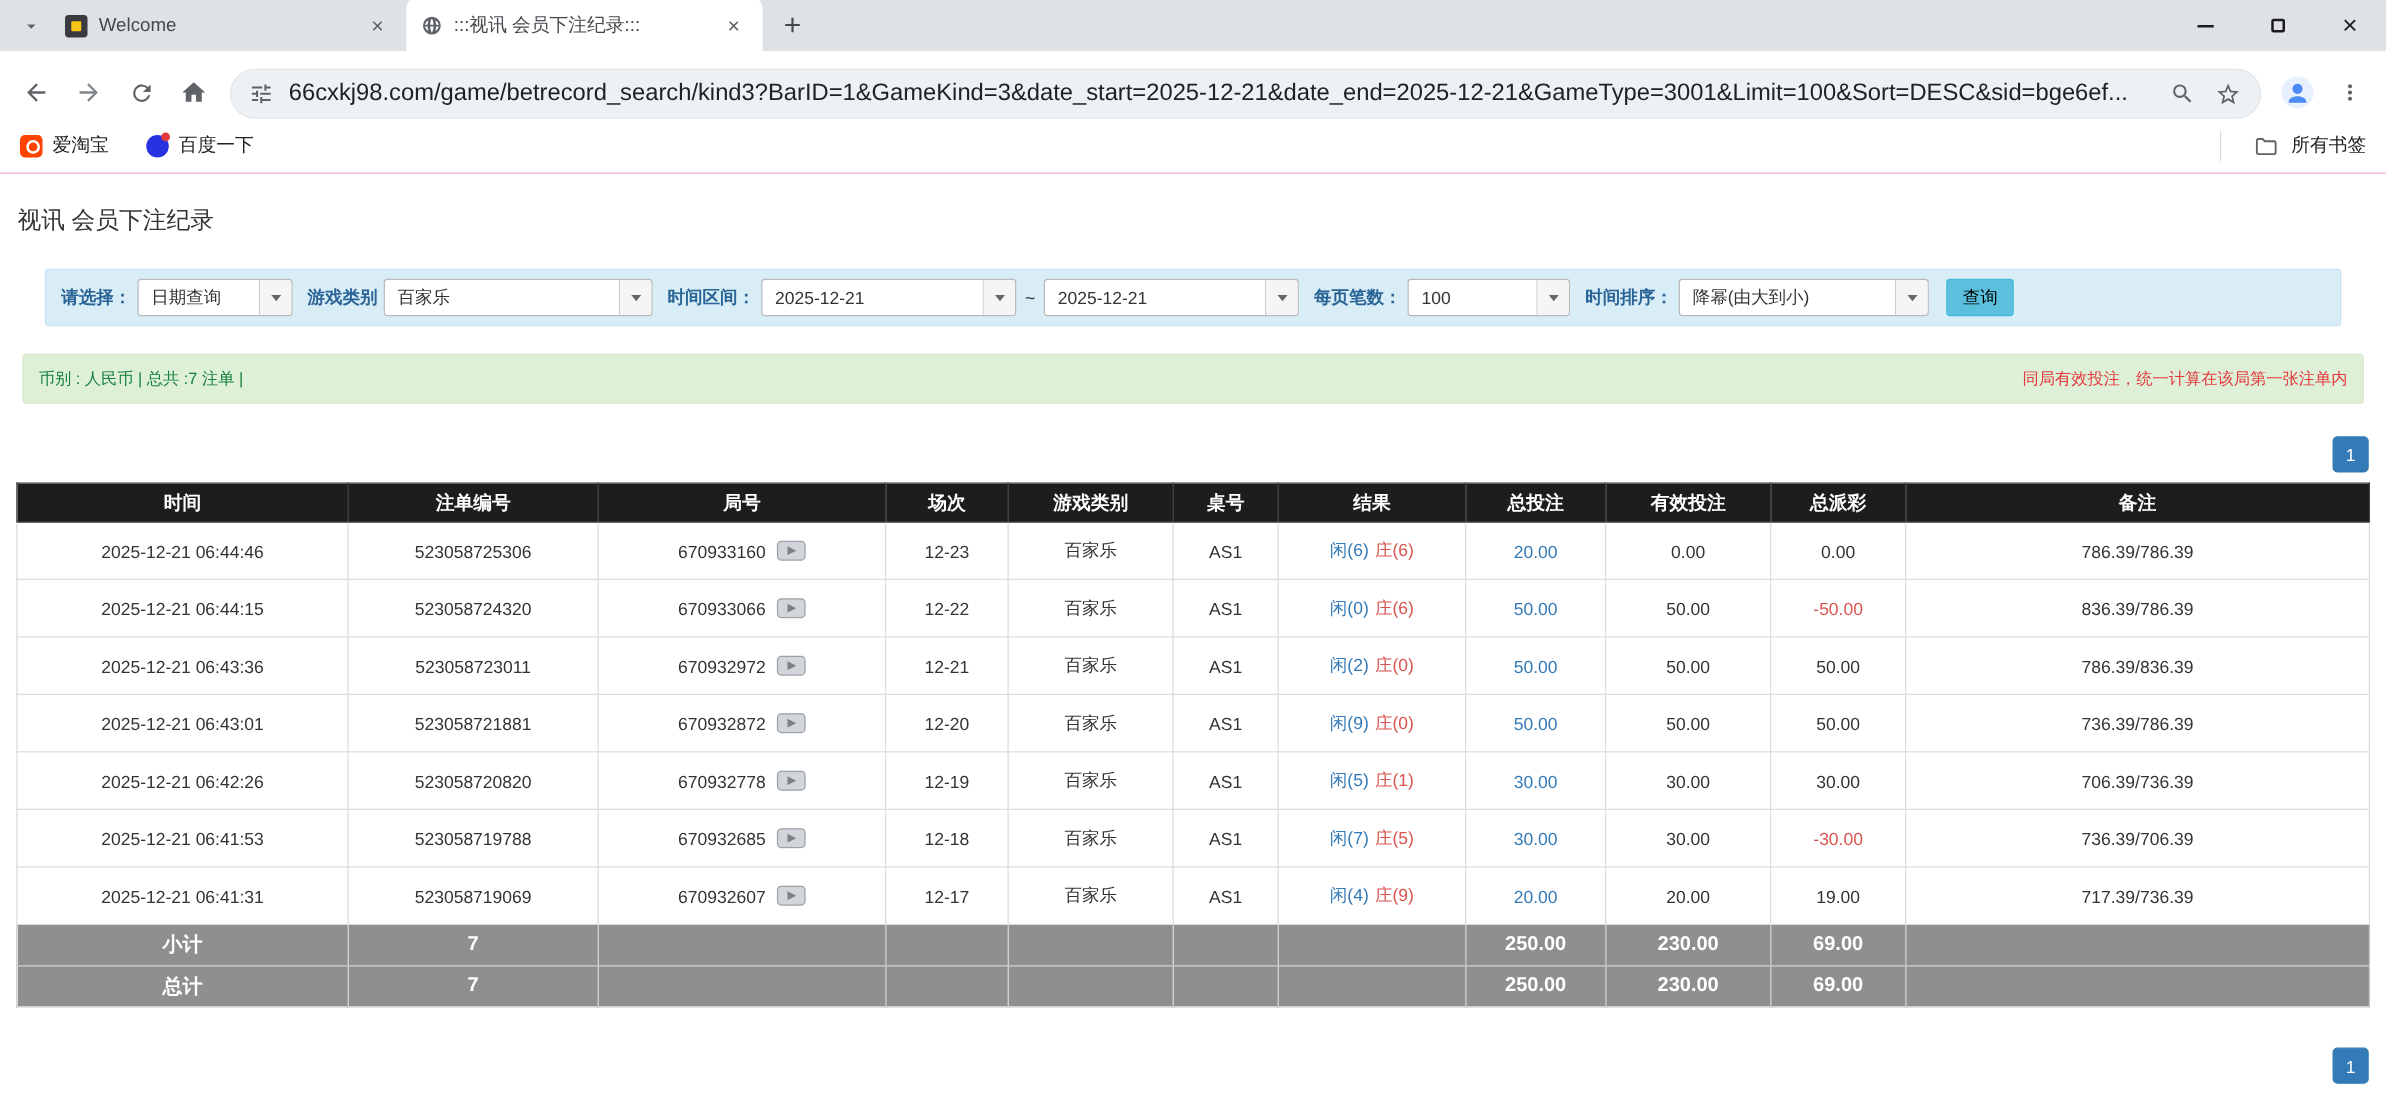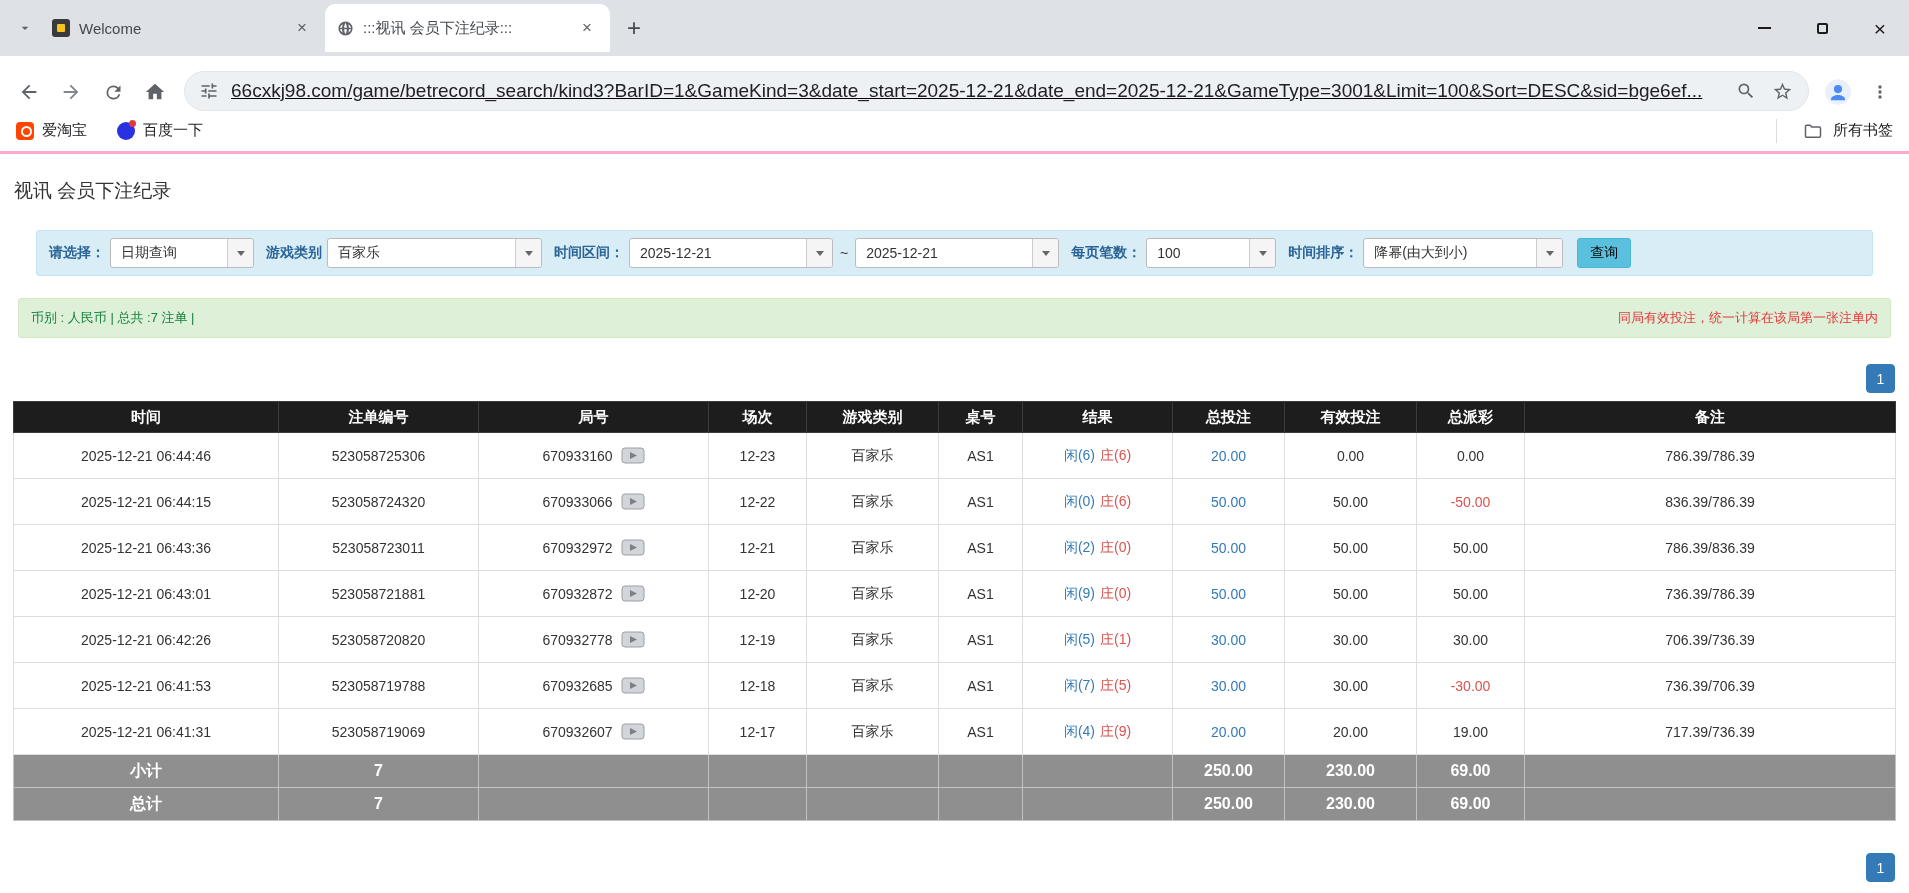--- a/index.html
+++ b/index.html
@@ -1,49 +1,49 @@
 <!DOCTYPE html>
 <html><head>
 <meta charset="utf-8">
 <style>
   * { margin:0; padding:0; box-sizing:border-box; }
   html,body { width:1909px; height:893px; overflow:hidden; background:#fff;
     font-family:"Liberation Sans","DejaVu Sans",sans-serif; }
 
   
-  .tabstrip { height:56px; background:#dee1e6; display:flex; align-items:center; }
+  .tabstrip { height:41px; background:#dee1e6; display:flex; align-items:center; }
   .tab-search-btn { width:30px; height:30px; margin-left:10px; border-radius:50%;
     display:flex; align-items:center; justify-content:center; cursor:pointer; flex:0 0 auto; }
   .tab { width:285px; height:48px; display:flex; align-items:center; gap:9px; padding:0 12px; cursor:pointer; }
   .tab.active { background:#fff; border-radius:10px 10px 0 0; }
   .tab-title { flex:1; font-size:15px; color:#45494d; white-space:nowrap; overflow:hidden; text-overflow:ellipsis; }
   .tab-close { width:22px; height:22px; border-radius:50%; display:flex; align-items:center;
     justify-content:center; color:#5f6368; font-size:17px; cursor:pointer; flex:0 0 auto; }
   .newtab-btn { width:32px; height:32px; margin-left:8px; display:flex; align-items:center;
     justify-content:center; color:#45494d; font-size:24px; cursor:pointer; border-radius:50%; }
   .fav-welcome { width:18px; height:18px; background:#3a3a3e; border-radius:3px; position:relative; flex:0 0 auto; }
   .fav-welcome::after { content:""; position:absolute; left:5px; top:5px; width:8px; height:8px; background:#f5c518; border-radius:1px; }
   .win-controls { margin-left:auto; display:flex; height:48px; }
   .win-btn { width:58px; height:48px; display:flex; align-items:center; justify-content:center; cursor:pointer; color:#1b1b1b; }
   .min-glyph { width:13px; border-top:2px solid #1b1b1b; display:block; }
   .max-glyph { width:11px; height:11px; border:2px solid #1b1b1b; border-radius:2px; display:block; }
   .close-glyph { font-size:21px; line-height:1; }
 
-  .navbar { height:54px; background:#fff; display:flex; align-items:flex-start; padding:15px 8px;text-decoration:underline; }
+  .navbar { height:54px; background:#fff; display:flex; align-items:flex-end; padding:0 8px; }
   .nav-btn { width:42px; height:42px; border-radius:50%; display:flex; align-items:center;
     justify-content:center; cursor:pointer; flex:0 0 auto; }
   .omnibox { flex:1; height:40px; margin:0 8px; background:#eef1f4; border:1px solid #e3e6ea;
     border-radius:21px; display:flex; align-items:center; padding:0 8px 0 14px; min-width:0; }
   .omni-url { flex:1; font-size:19px; color:#202124; white-space:nowrap; overflow:hidden; min-width:0; margin-left:12px; }
   .omni-icon-btn { width:36px; height:36px; border-radius:50%; display:flex; align-items:center;
     justify-content:center; cursor:pointer; flex:0 0 auto; }
   .avatar-btn { width:42px; height:42px; border-radius:50%; display:flex; align-items:center;
     justify-content:center; cursor:pointer; flex:0 0 auto; }
 
-  .bookmarks-bar { height:44px; background:#fff; border-bottom:3px solid #f9a8d4;
+  .bookmarks-bar { height:44px; background:#fff; border-bottom:1px solid #f9a8d4;
     display:flex; align-items:center; padding:0 16px; }
   .bookmark { display:flex; align-items:center; gap:8px; margin-right:30px; cursor:pointer;
     font-size:15px; color:#202124; }
   .bm-icon { width:18px; height:18px; flex:0 0 auto; }
   .bm-taobao { background:#ff4400; border-radius:4px; position:relative; }
   .bm-taobao::after { content:""; position:absolute; left:5px; top:4px; width:7px; height:7px;
     border:2px solid #fff; border-radius:50%; }
   .bm-baidu { background:#2932e1; border-radius:50%; position:relative; }
   .bm-baidu::after { content:""; position:absolute; right:-1px; top:-2px; width:7px; height:7px;
     background:#e4393c; border-radius:50%; }
@@ -57,21 +57,21 @@
   .filter-bar { margin:26px 36px 0; background:#d9edf7; border:1px solid #c4e3f3; border-radius:3px;
     padding:7px 8px; display:flex; align-items:center; font-size:14px; }
   .f-label { color:#2a6496; font-weight:bold; margin:0 5px 0 12px; white-space:nowrap; }
   .sel { height:30px; background:#fff; border:1px solid #bbb; border-radius:3px;
     display:inline-flex; align-items:center; cursor:pointer; flex:0 0 auto; }
   .sel-text { padding:0 8px 0 10px; font-size:14px; color:#333; flex:1; white-space:nowrap; overflow:hidden; }
   .sel-caret { width:26px; align-self:stretch; border-left:1px solid #ccc; background:#f5f5f5;
     display:flex; align-items:center; justify-content:center; border-radius:0 3px 3px 0; }
   .caret-shape { width:0; height:0; border-left:4px solid transparent; border-right:4px solid transparent;
     border-top:5px solid #666; }
-  .w-qtype{width:144px} .w-game{width:215px} .w-date{width:204px} .w-size{width:130px} .w-sort{width:200px}
+  .w-qtype{width:124px} .w-game{width:215px} .w-date{width:204px} .w-size{width:130px} .w-sort{width:200px}
   .tilde { margin:0 7px; color:#333; }
   .search-btn { margin-left:14px; background:#5bc0de; border:1px solid #46b8da; color:#000000;
     font-size:14px; padding:5px 12px; border-radius:3px; cursor:pointer; }
 
   .summary-bar { margin:22px 18px 0; background:#dff0d8; border:1px solid #d6e9c6; border-radius:3px;
     padding:10px 12px; display:flex; align-items:center; justify-content:space-between; font-size:13px; }
   .summary-left { color:#15803d; }
   .summary-right { color:#e4393c; }
 
   .pager { display:flex; justify-content:flex-end; margin:26px 14px 8px; }

